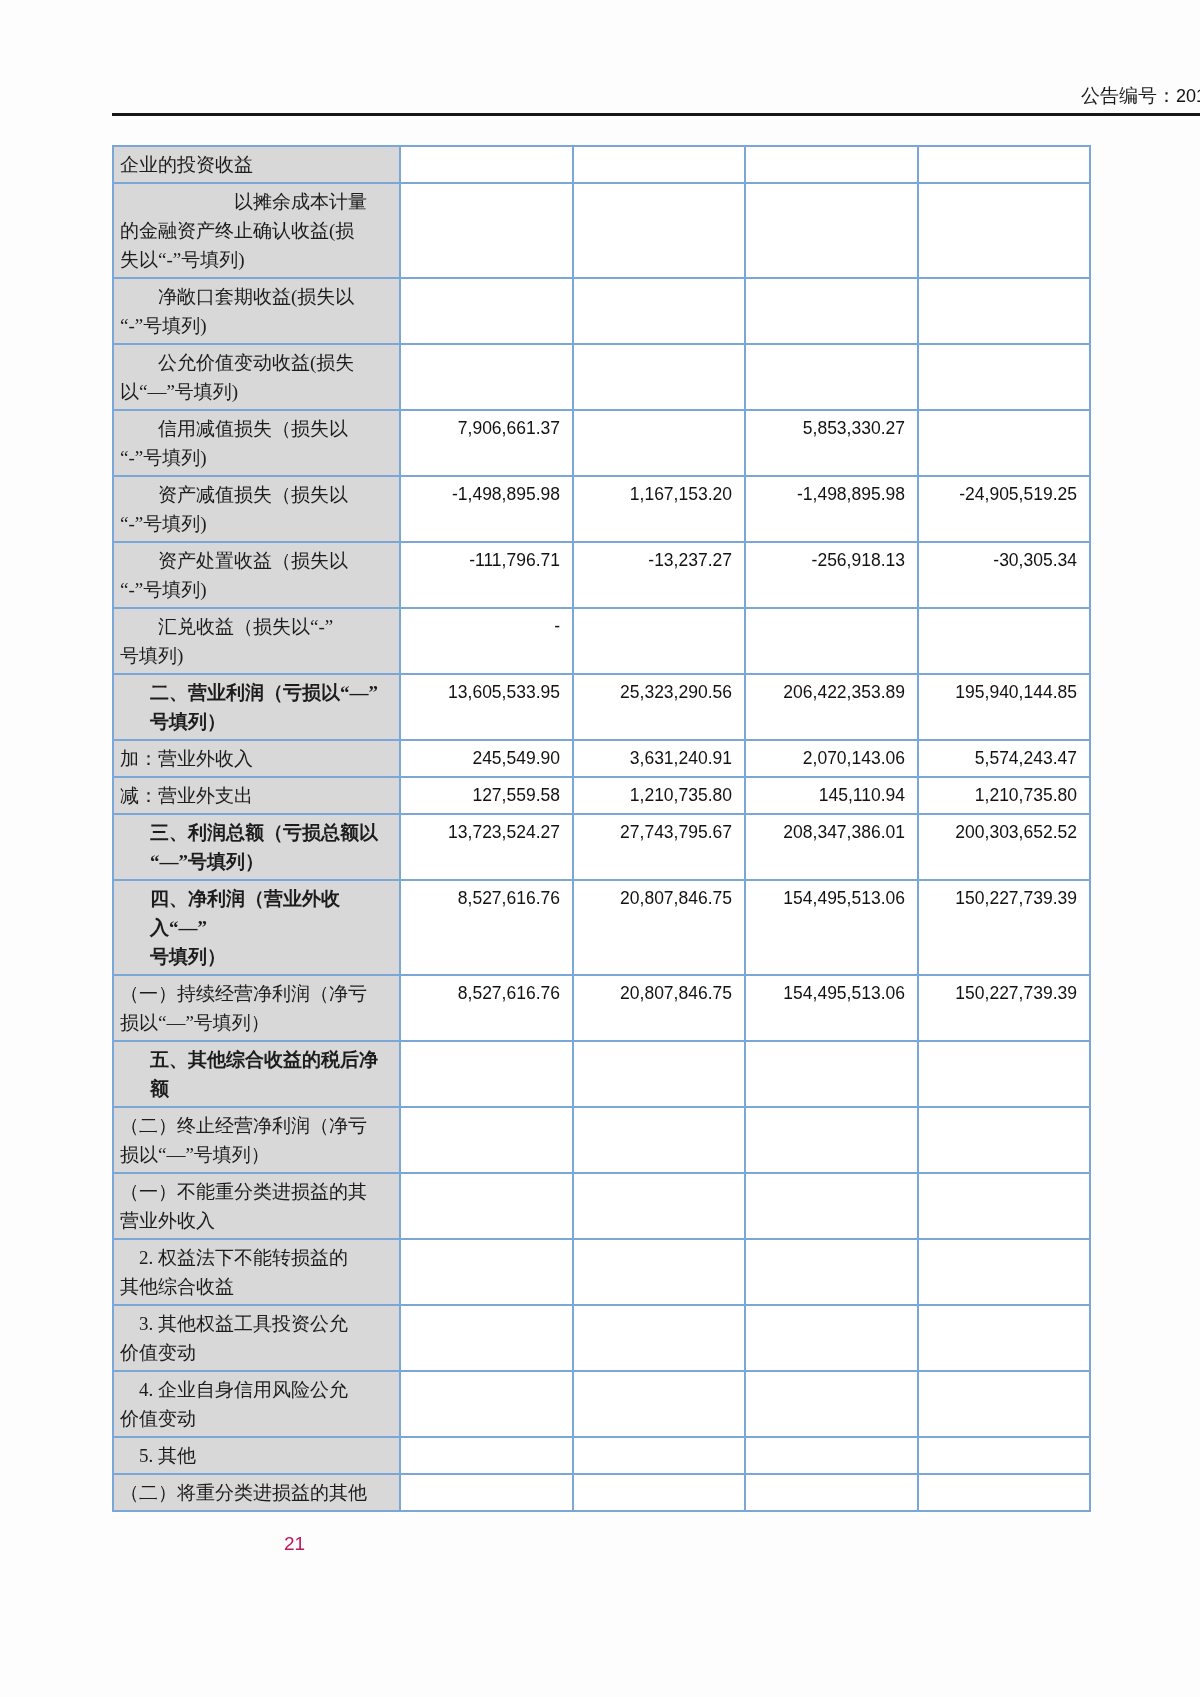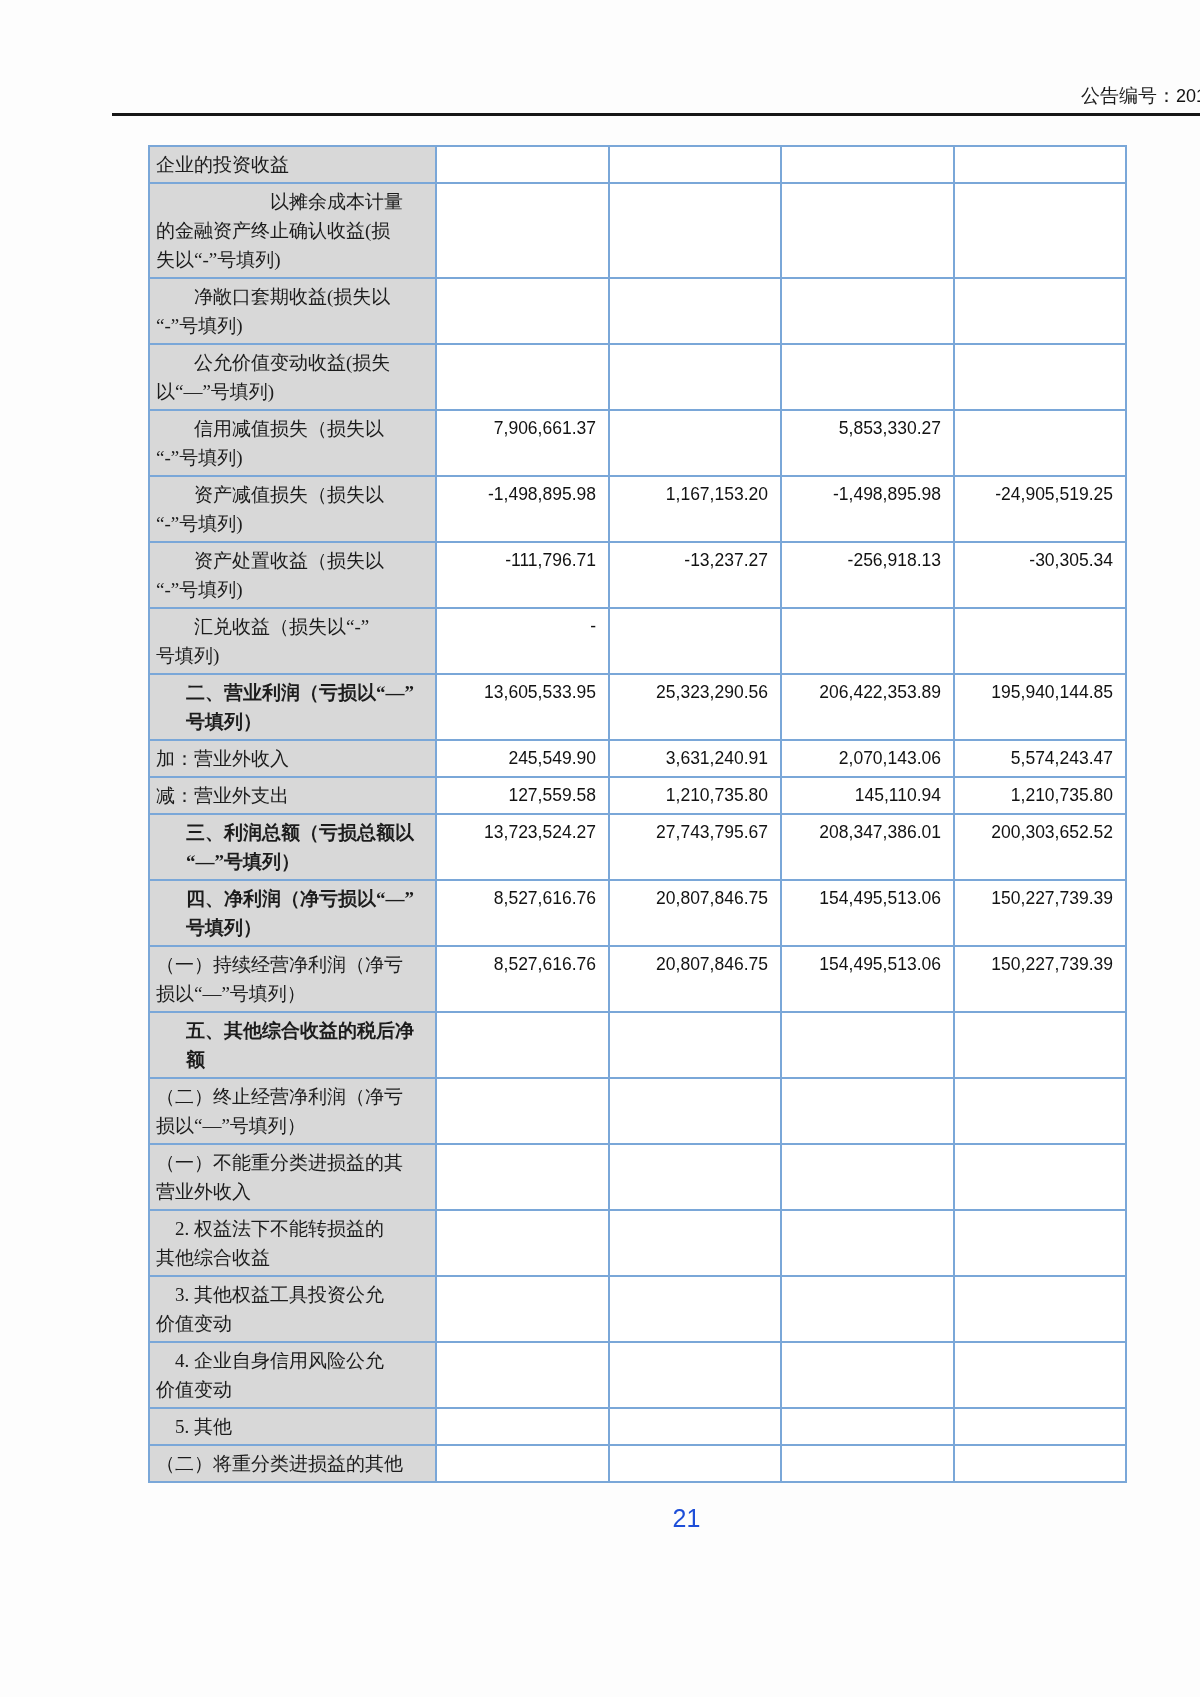--- a/index.html
+++ b/index.html
@@ -35,21 +35,20 @@
   }
   .doc-header .num{
     font-family:"Liberation Sans","DejaVu Sans",sans-serif;
     font-size:18px;color:#111;
   }
   table.fin{
     border-collapse:collapse;
     table-layout:fixed;
     width:977px;
     margin-top:29px;
-    margin-left:36px;
   }
   table.fin td{
     border:2px solid var(--border-blue);
     vertical-align:top;
     overflow:hidden;
   }
   td.lbl{
     background:var(--label-bg);
     font-family:"Liberation Serif","DejaVu Serif",serif;
     font-size:19px;
@@ -63,27 +62,27 @@
     background:#ffffff;
     font-family:"Liberation Sans","DejaVu Sans",sans-serif;
     font-size:17.5px;
     line-height:29px;
     color:#121212;
     text-align:right;
     padding:3px 12px 3px 4px;
   }
   .page-num{
     width:977px;
-    text-align:center;
+    text-align:left;
     padding-left:172px;
     box-sizing:border-box;
     margin-top:21px;
     font-family:"Liberation Sans","DejaVu Sans",sans-serif;
-    font-size:25px;
-    color:#1d4ed8;
+    font-size:19px;
+    color:#be185d;
   }
 </style>
 </head>
 <body>
 
 <div class="page">
   <div class="content">
 
     <div class="doc-header">
       <span class="zh">公告编号：</span><span class="num">2019-063</span>
@@ -186,21 +185,21 @@
           </tr>
           <tr>
             <td class="lbl bold">三、利润总额（亏损总额以
 “—”号填列）</td>
             <td class="val">13,723,524.27</td>
             <td class="val">27,743,795.67</td>
             <td class="val">208,347,386.01</td>
             <td class="val">200,303,652.52</td>
           </tr>
           <tr>
-            <td class="lbl bold">四、净利润（净亏损以“—”
+            <td class="lbl bold">四、净利润（营业外收入“—”
 号填列）</td>
             <td class="val">8,527,616.76</td>
             <td class="val">20,807,846.75</td>
             <td class="val">154,495,513.06</td>
             <td class="val">150,227,739.39</td>
           </tr>
           <tr>
             <td class="lbl">（一）持续经营净利润（净亏
 损以“—”号填列）</td>
             <td class="val">8,527,616.76</td>

